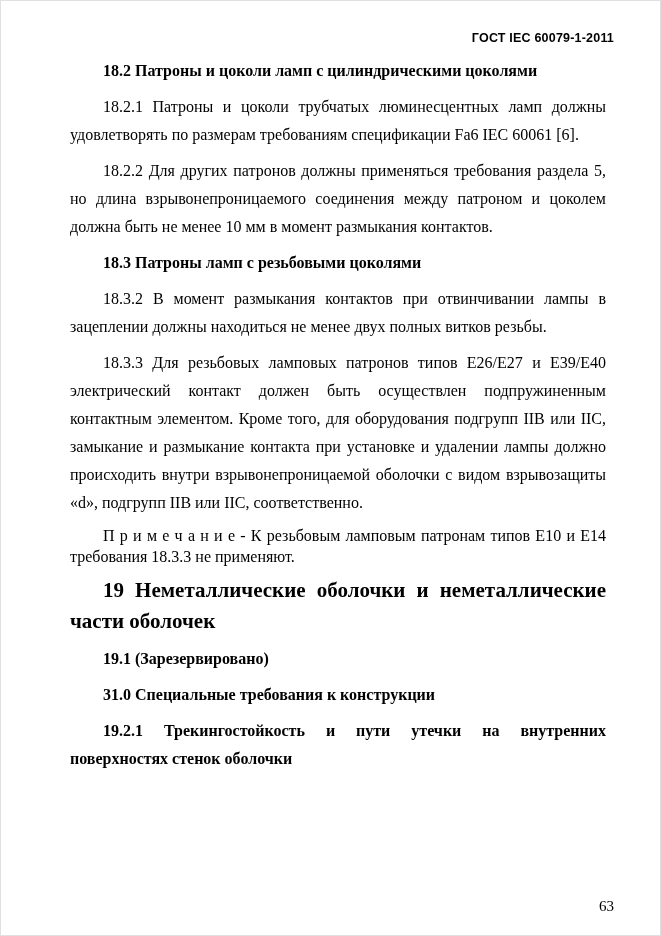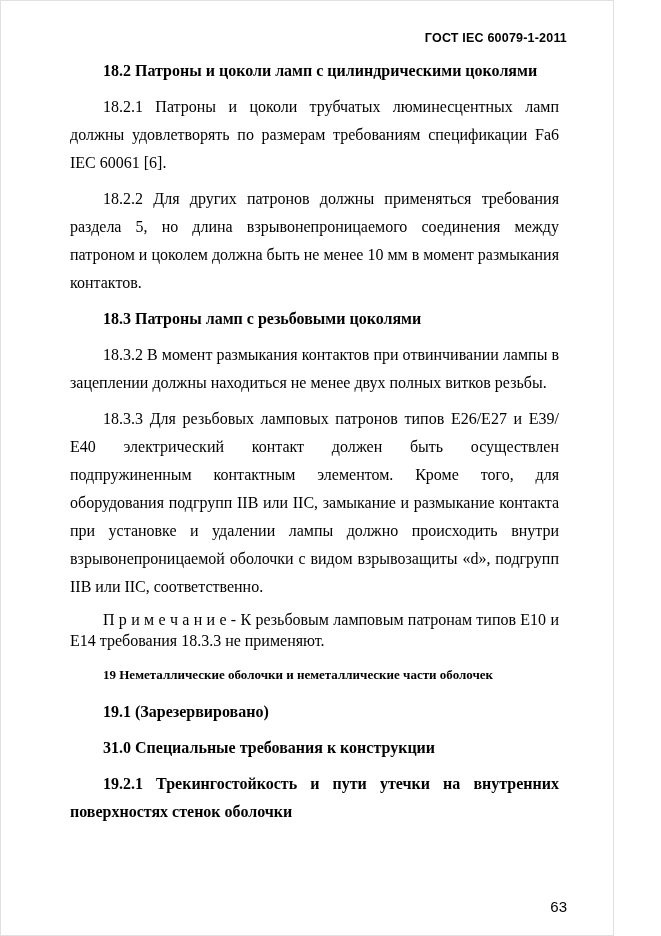--- a/index.html
+++ b/index.html
@@ -2,21 +2,21 @@
 <html><head>
 <meta charset="utf-8">
 <style>
   html, body {
     margin: 0;
     padding: 0;
     background: #ffffff;
   }
   .page {
     position: relative;
-    width: 614px;
+    width: 661px;
     height: 936px;
     box-sizing: border-box;
     background: #ffffff;
     border: 1px solid #e0e0e0;
     padding: 30px 46px 0 61px;
     font-family: "Liberation Serif", serif;
     color: #000000;
     overflow: hidden;
   }
   .doc-header {
@@ -32,35 +32,35 @@
     text-align: justify;
     font-size: 16px;
     line-height: 28px;
     text-indent: 33px;
   }
   .content p.h2 {
     font-weight: bold;
   }
   .content p.h1 {
     font-weight: bold;
-    font-size: 13px;
+    font-size: 21px;
     line-height: 31px;
     margin-top: 3px;
     margin-bottom: 2px;
   }
   .content p.note {
     font-size: 16px;
     line-height: 21px;
   }
   .page-number {
     position: absolute;
     right: 46px;
     bottom: 20px;
     font-size: 15px;
-    font-family: Liberation Sans, sans-serif;
+    font-family: Liberation Serif, serif;
   }
 </style>
 </head>
 <body>
 
 <div class="page">
 
   <div class="doc-header">ГОСТ IEC 60079-1-2011</div>
 
   <div class="content">

